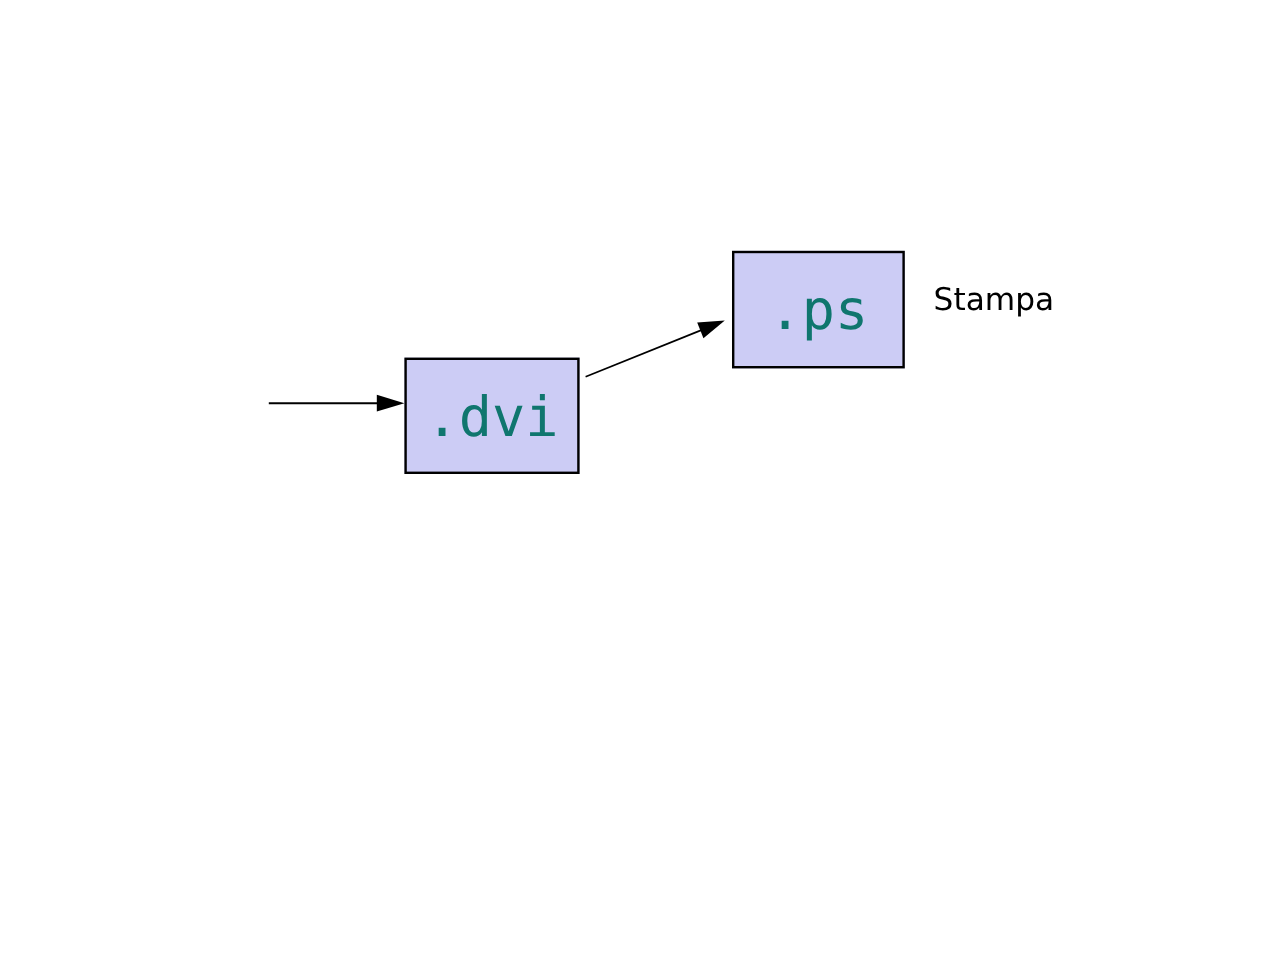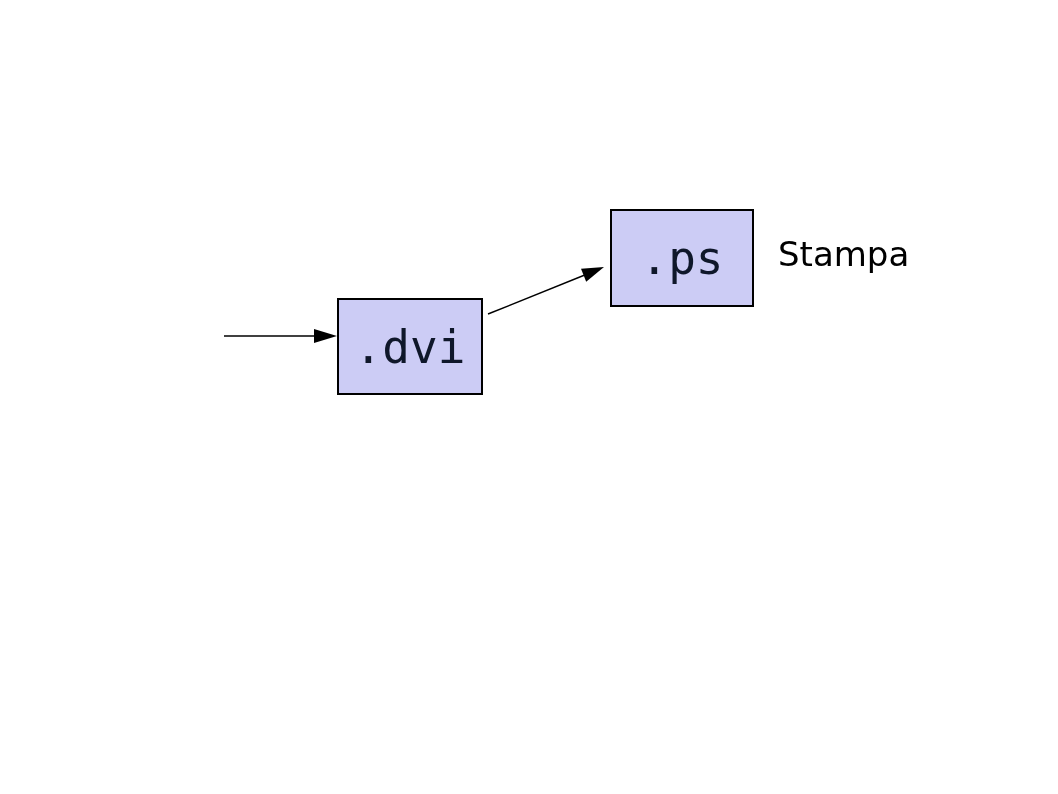--- a/index.html
+++ b/index.html
@@ -21,37 +21,37 @@
   }
   .node {
     position: absolute;
     box-sizing: border-box;
     border: 2px solid #000000;
     display: flex;
     align-items: center;
     justify-content: center;
     font-family: "DejaVu Sans Mono", "Liberation Mono", monospace;
     font-size: 46px;
-    color: #0f172a;
+    color: #0f766e;
     line-height: 1;
   }
   .node-tex { left: 73px;  top: 286px; width: 145px; height: 97px; }
   .node-dvi { left: 337px; top: 286px; width: 146px; height: 97px; margin-top: 12px; }
   .node-ps  { left: 610px; top: 209px; width: 144px; height: 98px; }
   .edges-svg {
     position: absolute;
     inset: 0;
     pointer-events: none;
   }
   .annotation {
     position: absolute;
     left: 778px;
     top: 236px;
     font-family: "DejaVu Sans", "Liberation Sans", sans-serif;
-    font-size: 34px;
+    font-size: 26px;
     color: #000000;
     line-height: 1.1;
     white-space: nowrap;
   }
 </style>
 </head>
 <body>
 
 <div class="canvas">
 

